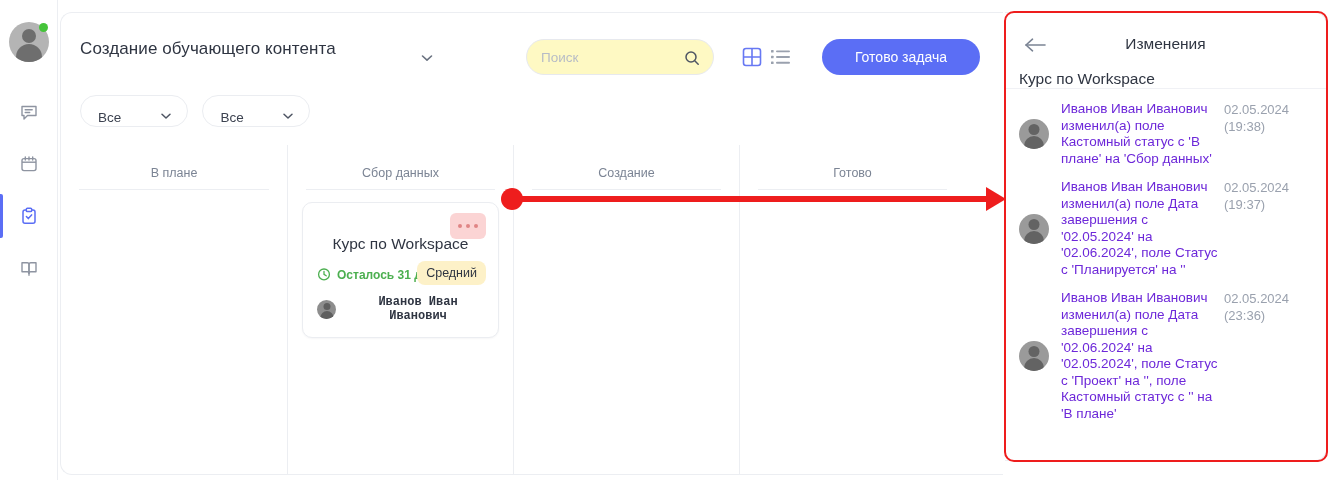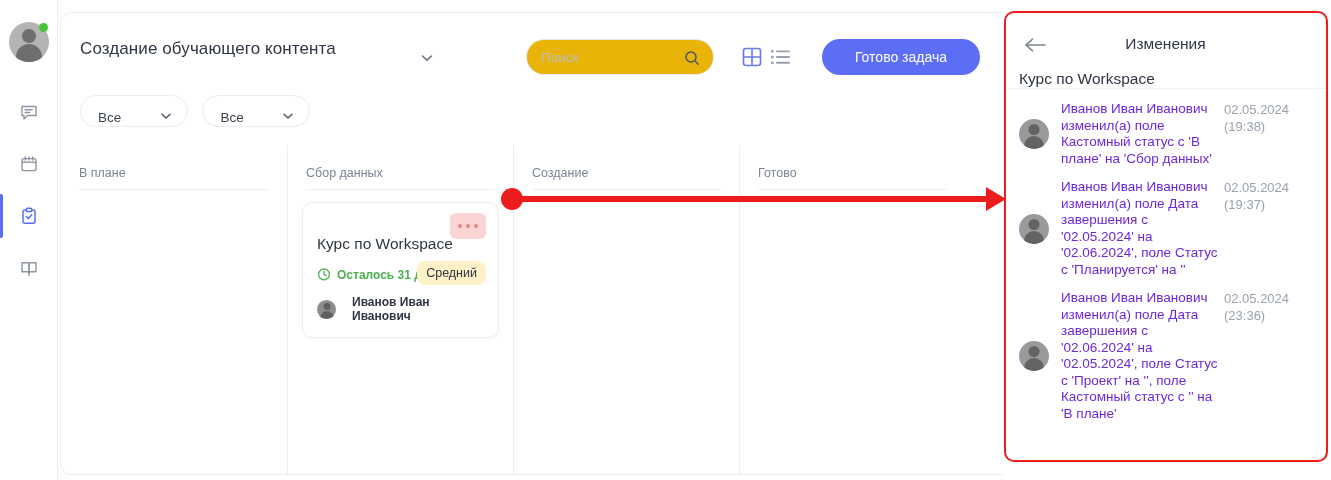--- a/index.html
+++ b/index.html
@@ -51,21 +51,21 @@
   }
   .board-header { position: relative; height: 80px; }
   .proj-title {
     position: absolute; left: 19px; top: 26px;
     font-size: 17px; color: #2f3542; letter-spacing: .1px; white-space: nowrap;
   }
   .proj-chevron { position: absolute; left: 357px; top: 36px; }
 
   .search-box {
     position: absolute; left: 465px; top: 26px; width: 188px; height: 36px;
-    border: 1px solid #e7e9ee; border-radius: 18px; background: #eab308;
+    border: 1px solid #e7e9ee; border-radius: 18px; background: #fef9c3;
   }
   .search-box input {
     position: absolute; left: 14px; top: 0; width: 140px; height: 34px;
     border: none; outline: none; background: transparent;
     font-family: "Liberation Sans", sans-serif; font-size: 13.5px; color: #3c4250;
   }
   .search-box input::placeholder { color: #b7bcc6; }
   .search-icon { position: absolute; right: 12px; top: 9px; }
 
   .view-grid { position: absolute; left: 680px; top: 33px; cursor: pointer; }
@@ -82,21 +82,21 @@
     display: inline-flex; align-items: center; justify-content: space-between;
     width: 108px; height: 32px; border: 1px solid #ebedf1; border-radius: 16px;
     background: #fff; padding: 12px 13px 0 17px; margin-right: 10px;
     font-size: 13.5px; color: #3c4250; cursor: pointer; vertical-align: top;
   }
 
   .columns {
     position: absolute; left: 0; top: 132px; right: 0; bottom: 0;
     display: flex;
   }
-  .col { position: relative; width: 226px; flex: 0 0 226px; padding: 0 12px; }
+  .col { position: relative; width: 226px; flex: 0 0 226px; padding: 0 12px; text-align: center; }
   .col + .col { border-left: 1px solid #eceef2; }
   .col-title {
     margin: 21px 0 0 6px; font-size: 12.5px; color: #7b8494;
     padding-bottom: 9px; border-bottom: 1px solid #eceef2;
     margin-right: 6px;
   }
   .col-body { padding-top: 12px; }
 
   .task-card {
     position: relative; background: #fff; border: 1px solid #ebedf1;
@@ -111,21 +111,21 @@
   }
   .card-menu i { width: 4px; height: 4px; border-radius: 50%; background: #e08585; display: block; }
   .card-title { font-size: 15.5px; color: #2f3542; margin-bottom: 10px; }
   .card-meta { display: flex; align-items: center; position: relative; height: 24px; }
   .due { display: flex; align-items: center; gap: 6px; font-size: 12px; color: #4caf50; font-weight: bold; }
   .prio-badge {
     position: absolute; right: -2px; top: -2px;
     background: #fdf1c8; color: #2f3542; font-size: 12.5px;
     padding: 5px 9px; border-radius: 8px;
   }
-  .assignee { display: flex; align-items: center; gap: 16px; margin-top: 8px; }
+  .assignee { display: flex; align-items: center; gap: 16px; margin-top: 8px; font-family: Liberation Mono, monospace; }
   .mini-av {
     width: 19px; height: 19px; border-radius: 50%; background: #8d8d8d;
     position: relative; overflow: hidden; flex: 0 0 19px;
   }
   .mini-av .h { position: absolute; left: 50%; top: 3px; transform: translateX(-50%);
     width: 7px; height: 7px; border-radius: 50%; background: #5f5f5f; }
   .mini-av .b { position: absolute; left: 50%; top: 11px; transform: translateX(-50%);
     width: 13px; height: 11px; border-radius: 7px 7px 0 0; background: #5f5f5f; }
   .assignee-name { font-size: 12px; color: #2f3542; font-weight: bold; }
 

